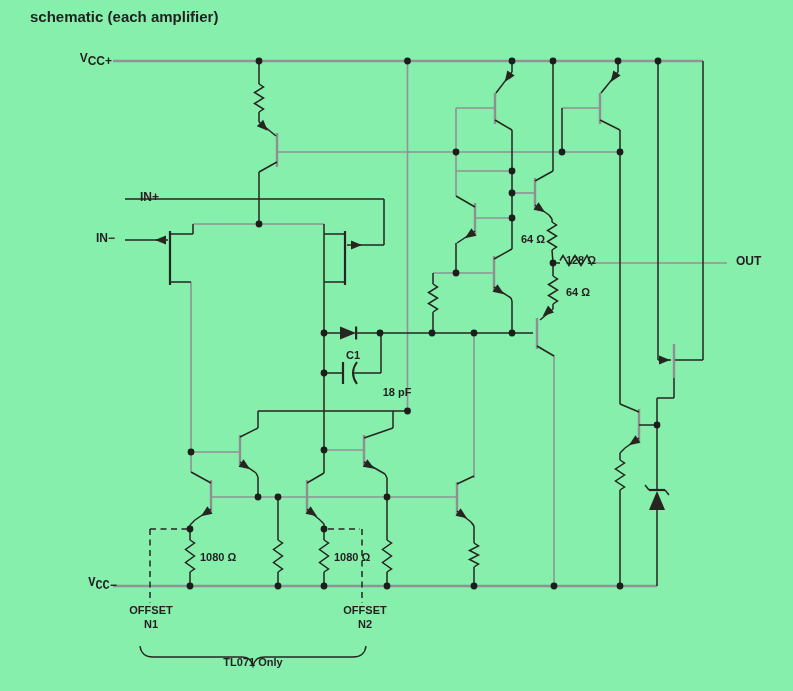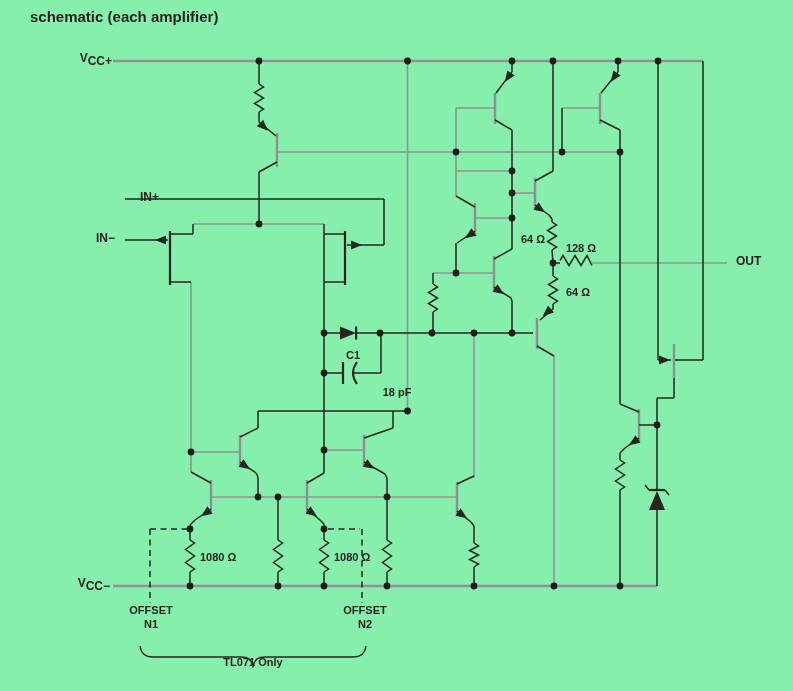--- a/index.html
+++ b/index.html
@@ -261,30 +261,30 @@
       <line x1="150" y1="529" x2="188" y2="529"></line>
       <line x1="150" y1="529" x2="150" y2="603"></line>
       <line x1="328" y1="529" x2="360" y2="529"></line>
       <line x1="362" y1="529" x2="362" y2="603"></line>
     </g>
 
     <path d="M140,646 C141,654 146,657 153,657 L241,657 C248,657 251,659 253,666 C255,659 258,657 265,657 L353,657 C360,657 365,654 366,646" stroke="#27251f" stroke-width="1.4" fill="none"></path>
   </svg>
 
   <div class="lbl term ralign" style="left:68px;top:52px;width:44px;"><span>V</span><sub>CC+</sub></div>
-  <div class="lbl term ralign" style="left:66px;top:577px;width:44px;"><span>V</span><sub>CC−</sub></div>
+  <div class="lbl term ralign" style="left:73px;top:577px;width:44px;font-family:Liberation Mono, monospace;"><span>V</span><sub>CC−</sub></div>
   <div class="lbl term" style="left:96px;top:191px;margin-left:44px;">IN+</div>
   <div class="lbl term" style="left:96px;top:232px;">IN−</div>
   <div class="lbl term" style="left:736px;top:255px;">OUT</div>
 
   <div class="lbl small center" style="left:353px;top:349px;">C1</div>
   <div class="lbl small center" style="left:352px;top:386px;margin-left:45px;">18 pF</div>
 
   <div class="lbl small ralign" style="left:497px;top:233px;width:48px;">64 Ω</div>
-  <div class="lbl small center" style="left:581px;top:242px;text-align:right;">128 Ω</div>
+  <div class="lbl small center" style="left:581px;top:254px;text-align:right;">128 Ω</div>
   <div class="lbl small" style="left:566px;top:286px;">64 Ω</div>
 
   <div class="lbl small" style="left:200px;top:551px;">1080 Ω</div>
   <div class="lbl small" style="left:334px;top:551px;">1080 Ω</div>
 
   <div class="lbl small center offset" style="left:151px;top:604px;">
     <div>OFFSET</div>
     <div>N1</div>
   </div>
   <div class="lbl small center offset" style="left:365px;top:604px;">

